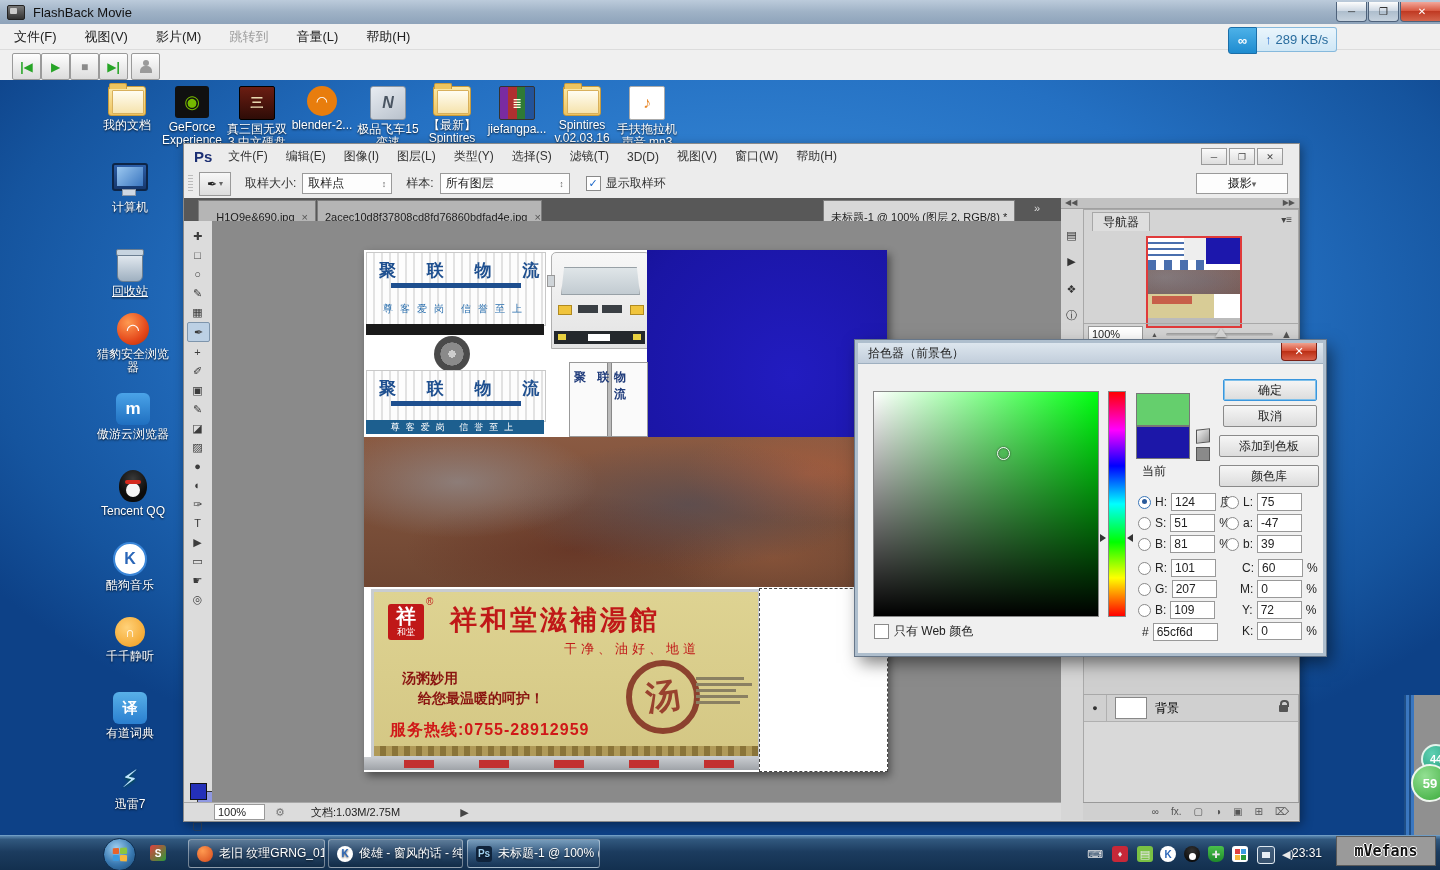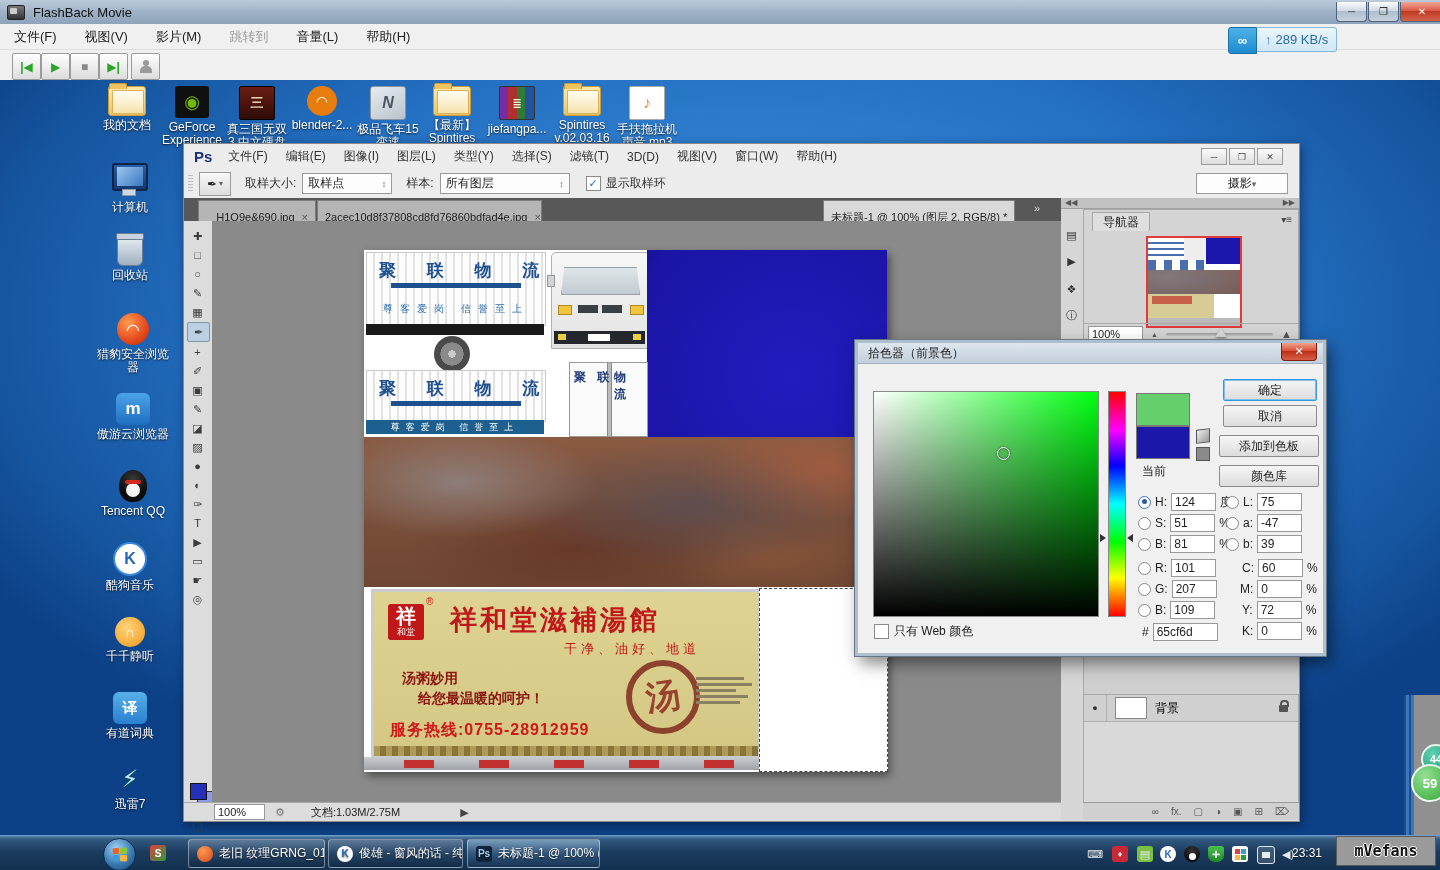--- a/index.html
+++ b/index.html
@@ -355,21 +355,21 @@
       <div class="ic ic-media">
           <span>♪</span>
         </div>
       <div class="lb">手扶拖拉机 声音.mp3</div>
     </div>
 
     <div class="dt-icon" style="left:97px;top:83px;">
       <div class="ic-pc" style="margin:0 auto;"></div>
       <div class="lb" style="margin-top:10px;">计算机</div>
     </div>
-    <div class="dt-icon" style="left:97px;top:152px;">
+    <div class="dt-icon" style="left:97px;top:168px;text-decoration:underline;">
       <div class="ic-bin" style="margin:4px auto 0;"></div>
       <div class="lb">回收站</div>
     </div>
     <div class="dt-icon" style="left:97px;top:233px;width:72px;">
       <div class="ic ic-cheetah">
           <span>◠</span>
         </div>
       <div class="lb">猎豹安全浏览器</div>
     </div>
     <div class="dt-icon" style="left:97px;top:313px;width:72px;">

